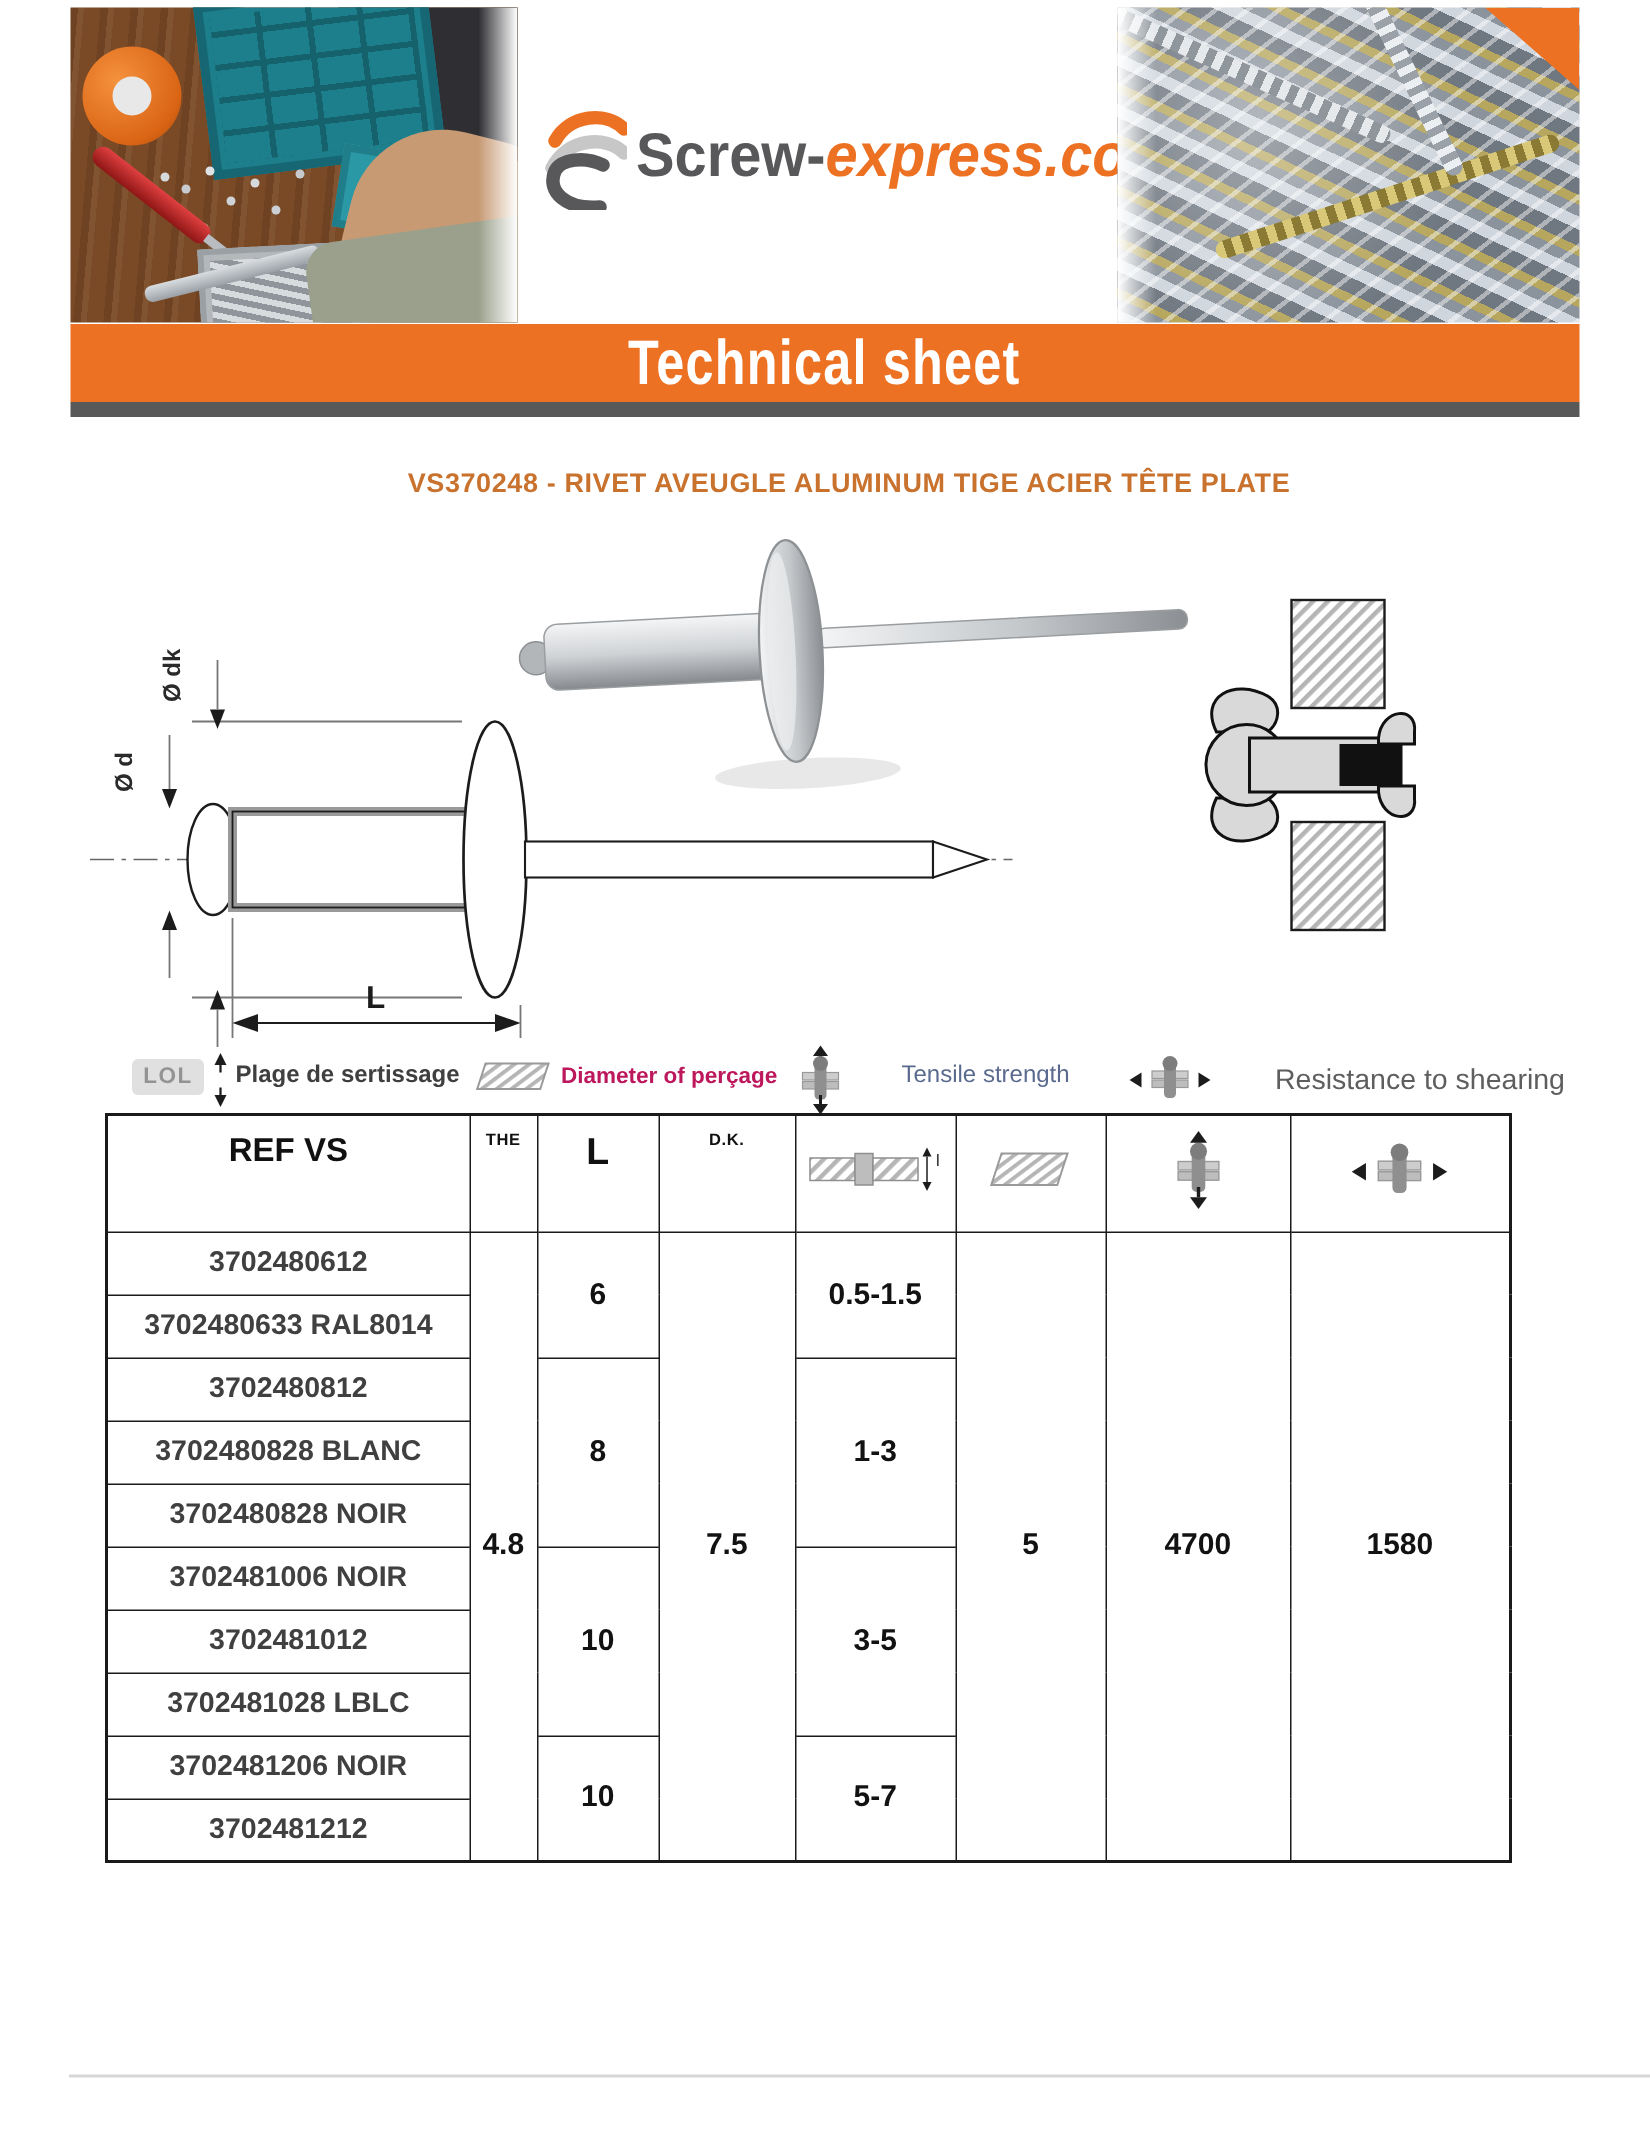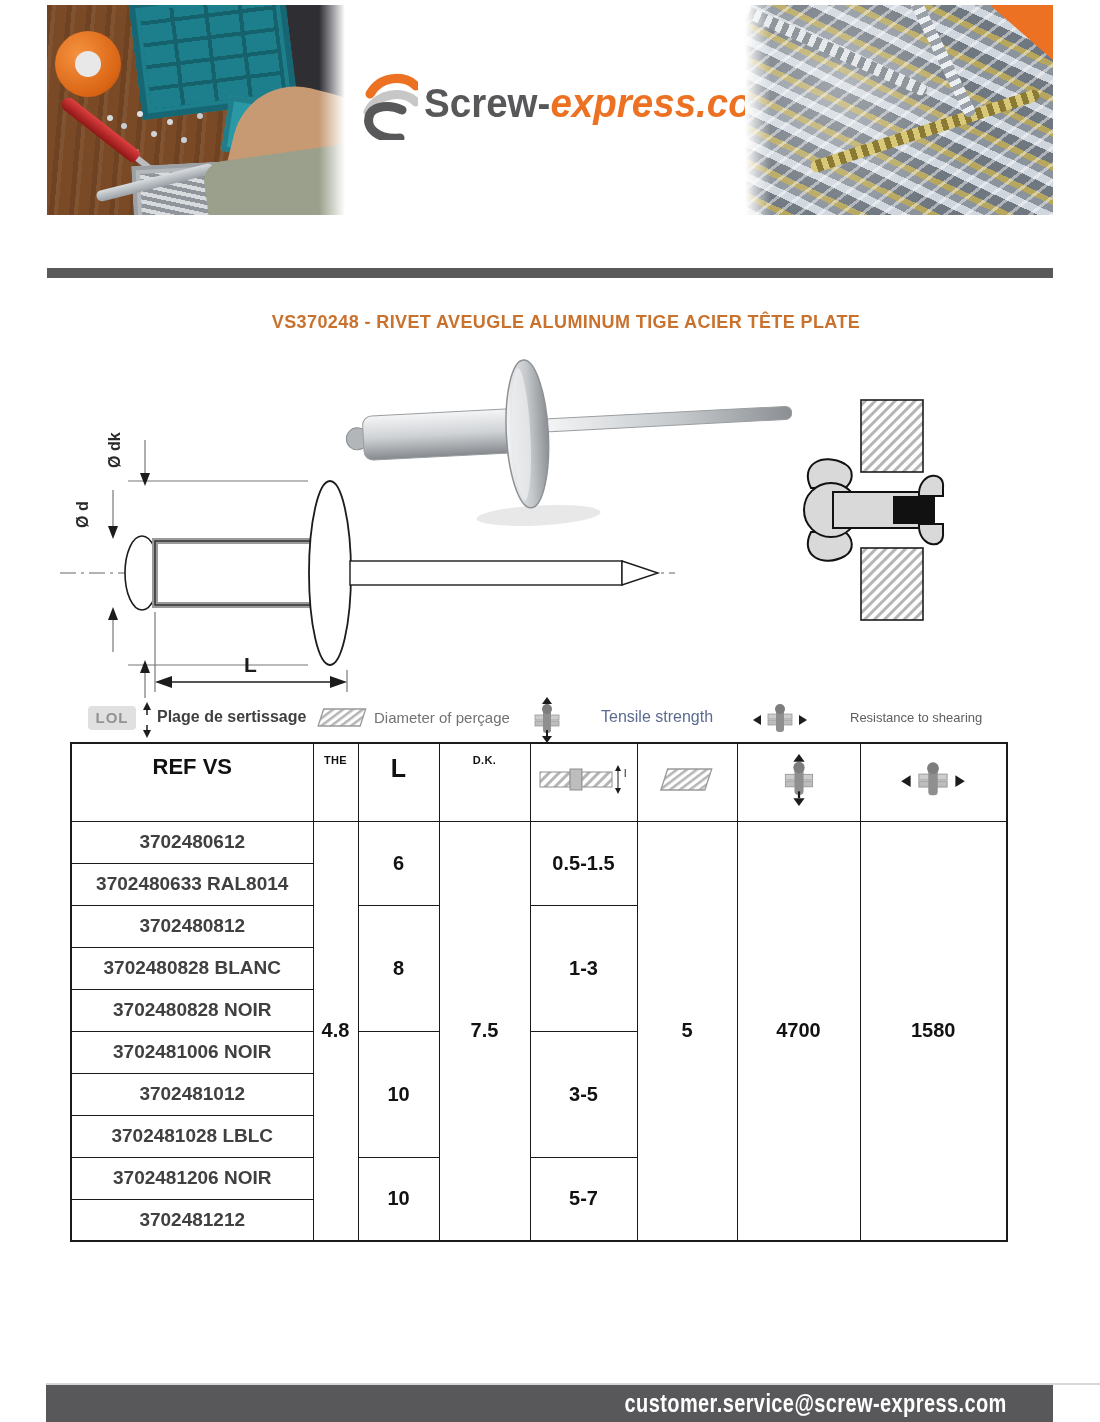--- a/index.html
+++ b/index.html
@@ -77,25 +77,25 @@
   .line-drawing { position:absolute; left:50px; top:420px; }
   .cross-section { position:absolute; left:793px; top:392px; }
   
   .legend { position:absolute; left:0; top:698px; width:1100px; height:44px; }
   .legend > * { position:absolute; }
   .lol-badge { left:88px; top:8px; width:48px; height:24px; background:#e0e0e0; border-radius:4px;
     color:#939393; font-size:15px; font-weight:bold; text-align:center; line-height:24px; letter-spacing:1px; }
   .legend-varrow { left:140px; top:2px; }
   .legend-label-1 { left:157px; top:10px; font-size:16px; font-weight:bold; color:#3f3f3f; }
   .legend-hatch { left:315px; top:10px; }
-  .legend-label-2 { left:374px; top:11px; font-size:15px; color:#737373; }
+  .legend-label-2 { left:374px; top:11px; font-size:15px; color:#be185d;font-weight:bold; }
   .legend-tensile { left:532px; top:-2px; }
   .legend-label-3 { left:601px; top:10px; font-size:16px; color:#5B6B8F; }
   .legend-shear { left:752px; top:6px; }
-  .legend-label-4 { left:850px; top:12px; font-size:13px; color:#5e5e5e; }
+  .legend-label-4 { left:850px; top:12px; font-size:19px; color:#5e5e5e; }
   
   .spec-table { position:absolute; left:70px; top:742px; border-collapse:collapse; table-layout:fixed;
     width:936px; border:2.5px solid #1a1a1a; }
   .spec-table td { border:1.6px solid #1a1a1a; text-align:center; vertical-align:middle; padding:0; }
   .thead td { height:78px; vertical-align:top; padding-top:10px; }
   .thead .icon-cell { vertical-align:middle; padding-top:0; }
   .h-ref { font-size:22px; font-weight:bold; padding-top:12px; }
   .h-small { font-size:11px; font-weight:bold; letter-spacing:.4px; padding-top:16px; }
   .h-l { font-size:25px; font-weight:bold; }
   .body-row td { height:42px; }
@@ -158,20 +158,23 @@
 
   <div class="photo photo-right">
     <div class="shine"></div>
     <div class="rod rod1"></div>
     <div class="rod rod2"></div>
     <div class="rod rod3"></div>
     <div class="corner-wedge"></div>
     <div class="fade"></div>
   </div>
 
+  <div class="banner">
+    <span>Technical sheet</span>
+  </div>
   <div class="gray-strip"></div>
 
   <div class="product-title">VS370248 - RIVET AVEUGLE ALUMINUM TIGE ACIER TÊTE PLATE</div>
 
   <svg class="rivet-photo" width="470" height="180" viewBox="0 0 470 180">
     <g transform="rotate(-3 235 90)">
       <ellipse cx="205" cy="158" rx="62" ry="10" fill="#e2e2e2" opacity=".8"></ellipse>
       <rect x="215" y="62" width="248" height="13" rx="6" fill="url(#silverH)" stroke="#9a9ea1" stroke-width="1"></rect>
       <circle cx="28" cy="72" r="11" fill="#b3b6b8" stroke="#8e9194" stroke-width="1"></circle>
       <rect x="34" y="50" width="158" height="44" rx="9" fill="url(#silverV)" stroke="#9a9ea1" stroke-width="1"></rect>
@@ -365,17 +368,14 @@
         <td class="c-num" rowspan="2">5-7</td>
       </tr>
       <tr class="body-row">
           <td class="c-ref">3702481212</td>
         </tr>
     </tbody>
   </table>
 
 
   <div class="footer-line"></div>
-  <div class="footer-bar">
-    <span>customer.service@screw-express.com</span>
-  </div>
 
 </div>
 
 </body></html>

